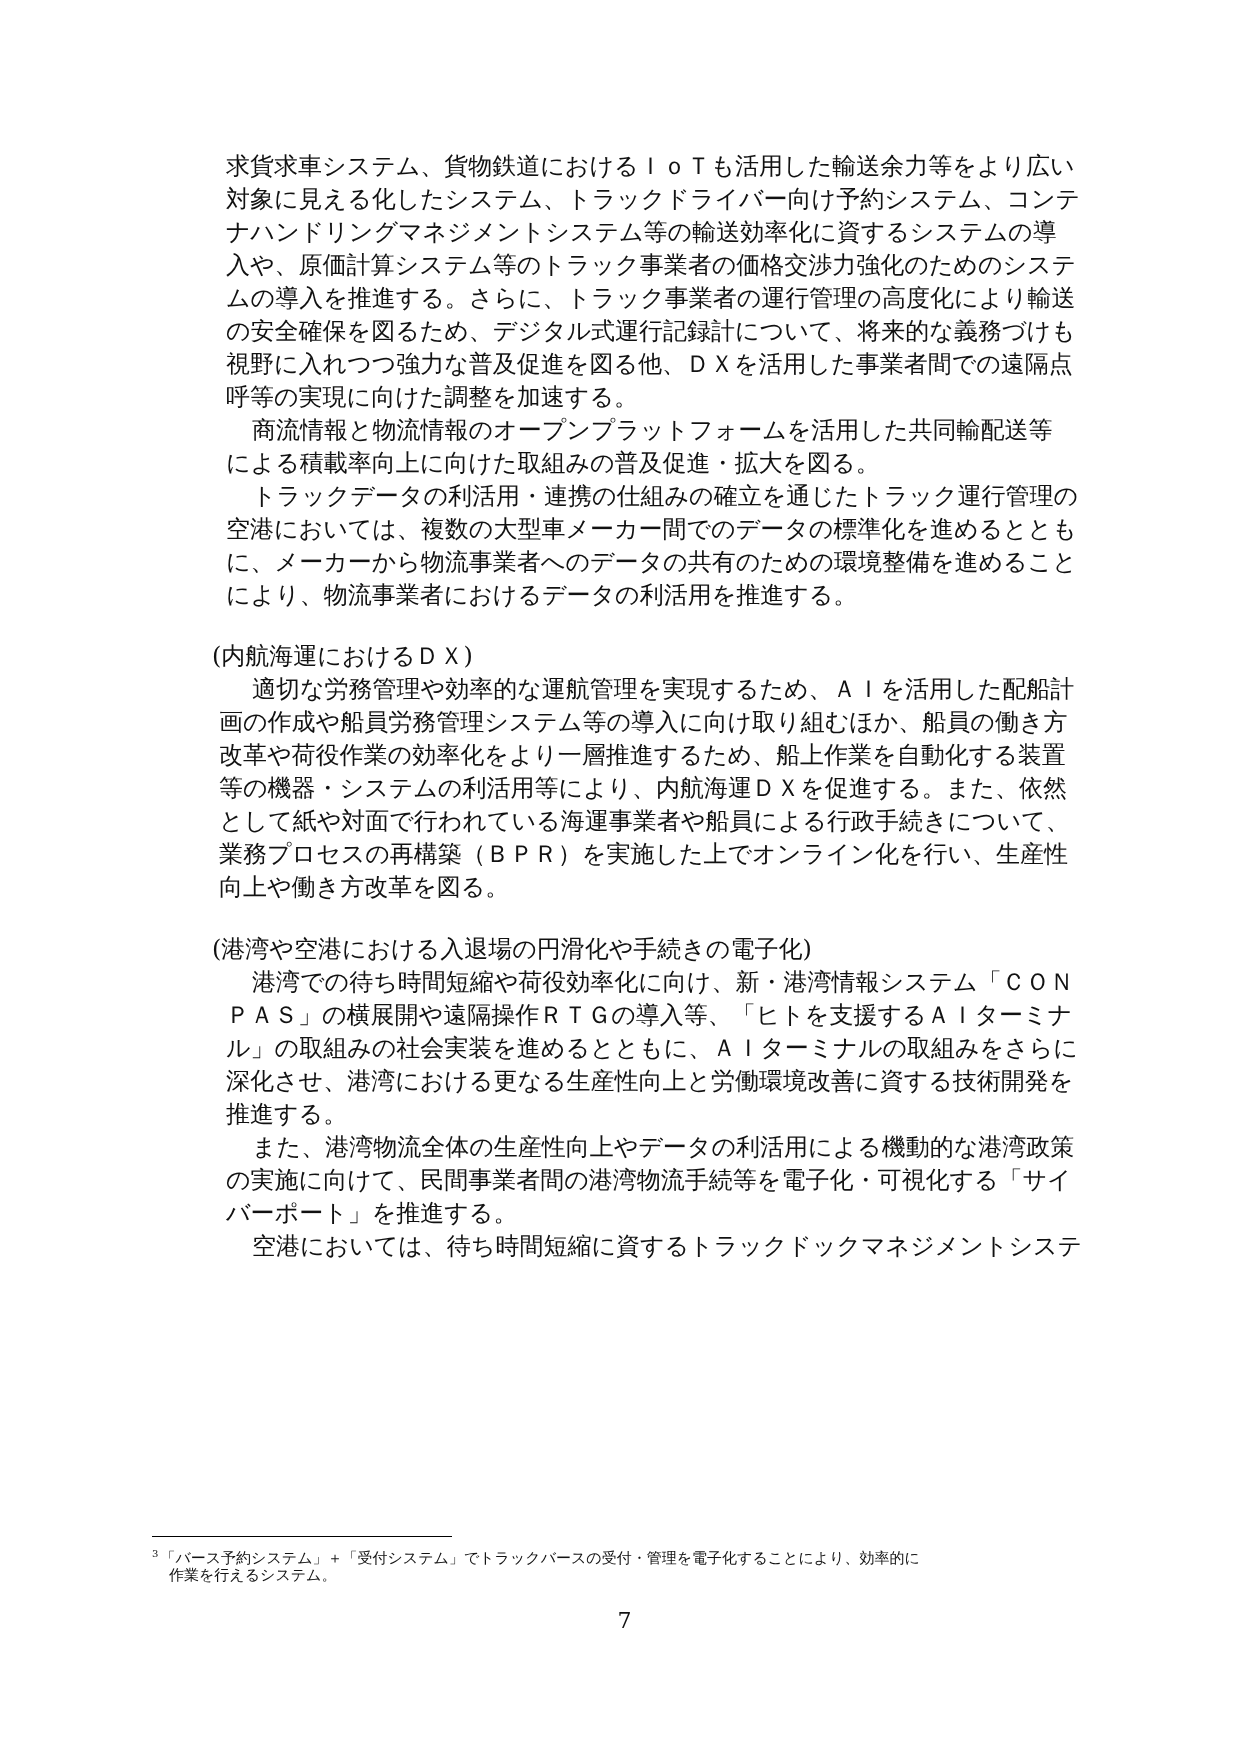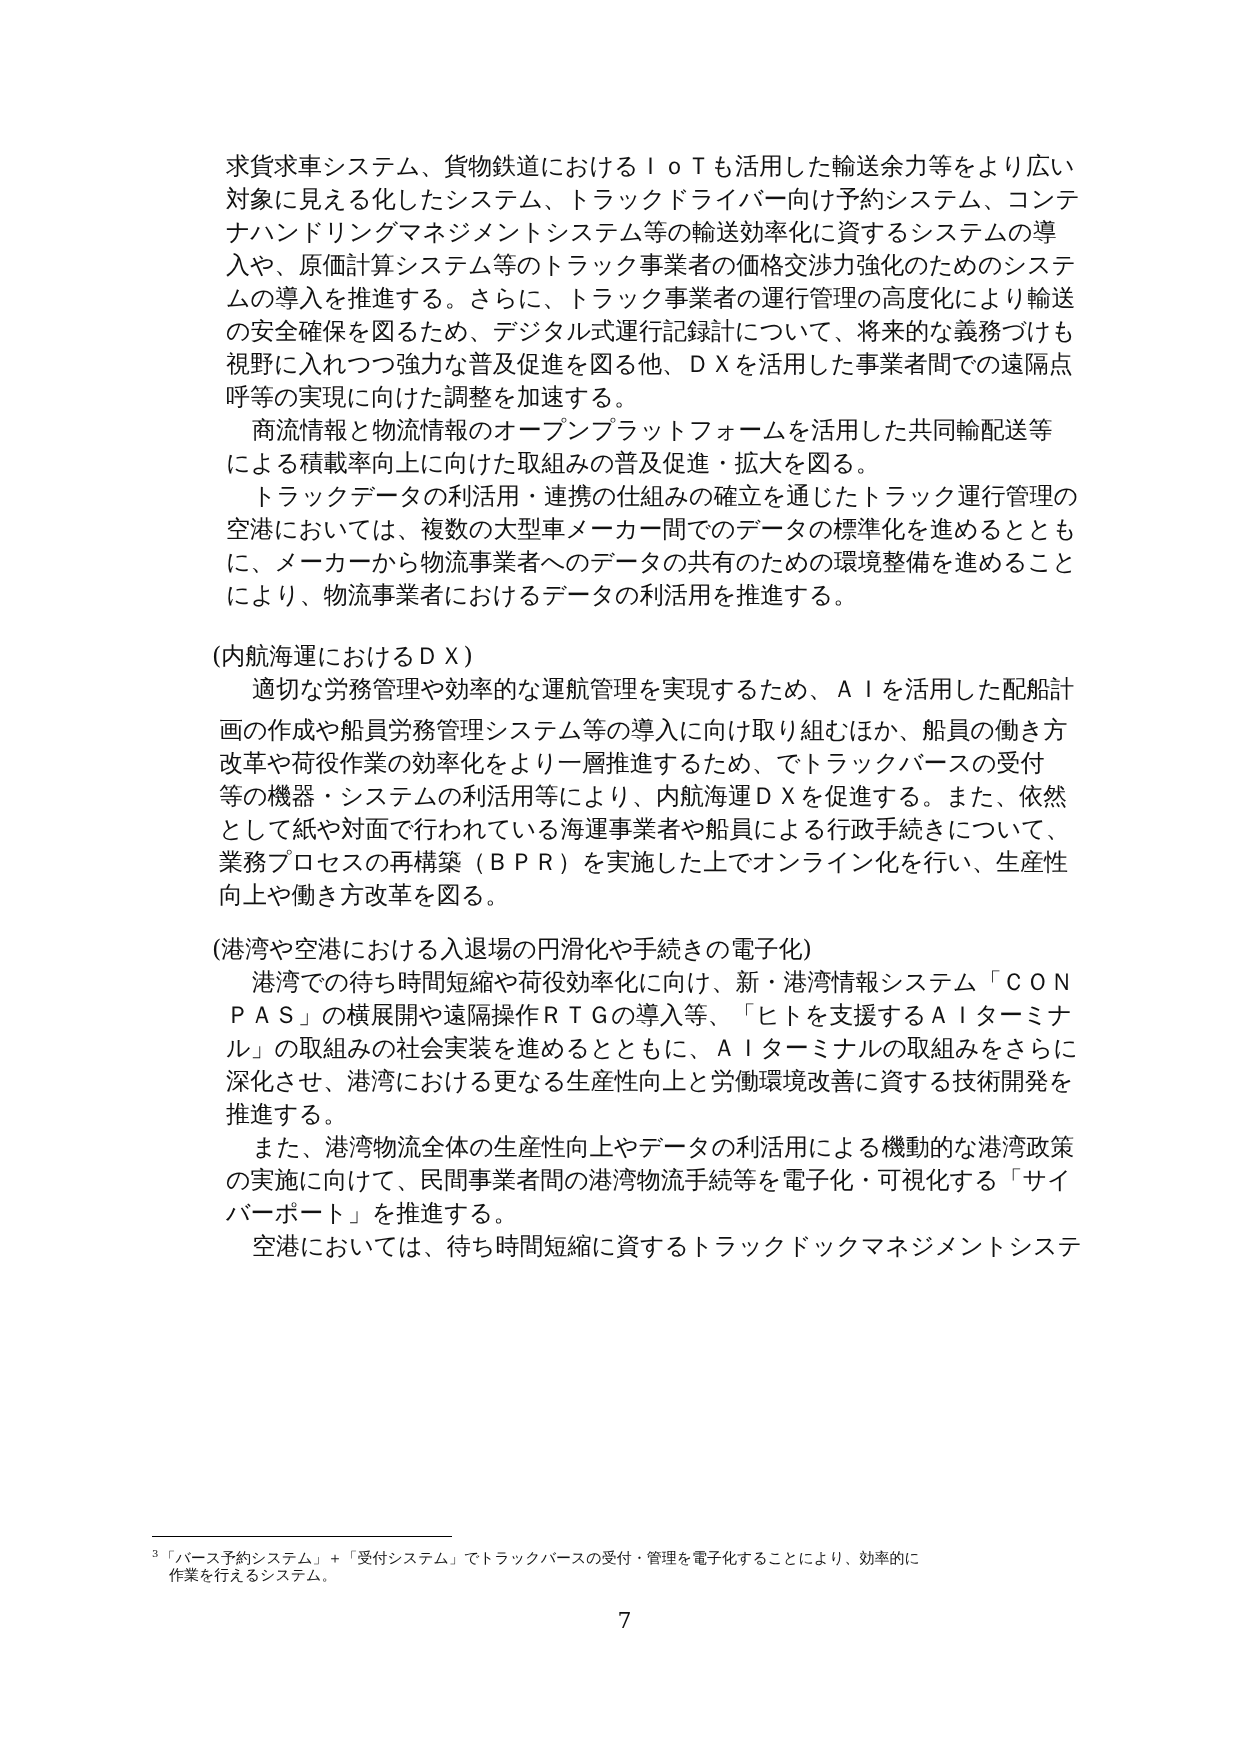--- a/index.html
+++ b/index.html
@@ -3,21 +3,21 @@
   <meta charset="utf-8">
   <style>
     html, body { margin: 0; padding: 0; background: #ffffff; }
     body { width: 1241px; height: 1754px; position: relative; overflow: hidden;
            font-family: "DejaVu Serif", "Liberation Serif", serif; color: #111; }
     .page { position: absolute; left: 4px; top: 0; width: 1241px; height: 1754px; }
     .line { position: absolute; left: 222px; width: 860px; font-size: 24px; line-height: 33px;
             white-space: nowrap; letter-spacing: 0px; }
     .line.indent { left: 248px; }
     .line.heading { left: 208px; }
-    .line.cont-head { left: 215px; margin-top: 8px; }
+    .line.cont-head { left: 215px; }
     .fn-rule { position: absolute; left: 148px; top: 1536px; width: 300px; height: 1px; background: #000; }
     .footnote { position: absolute; left: 148px; font-size: 15px; line-height: 16px; white-space: nowrap; }
     .footnote.cont { left: 165px; }
     .pagenum { position: absolute; left: 0; width: 1241px; top: 1608px; text-align: center; font-size: 22px; }
     sup { font-size: 13px; vertical-align: 9px; line-height: 0; }
     .fnmark { font-size: 10px; vertical-align: 6px; margin-right: 2px; }
   </style>
 </head>
 <body>
 
@@ -36,21 +36,21 @@
   <div class="line" style="top:447px">による積載率向上に向けた取組みの普及促進・拡大を図る。</div>
 
   <div class="line indent" style="top:480px">トラックデータの利活用・連携の仕組みの確立を通じたトラック運行管理の</div>
   <div class="line" style="top:513px">空港においては、複数の大型車メーカー間でのデータの標準化を進めるととも</div>
   <div class="line" style="top:546px">に、メーカーから物流事業者へのデータの共有のための環境整備を進めること</div>
   <div class="line" style="top:579px">により、物流事業者におけるデータの利活用を推進する。</div>
 
   <div class="line heading" style="top:640px">(内航海運におけるＤＸ)</div>
   <div class="line indent" style="top:673px">適切な労務管理や効率的な運航管理を実現するため、ＡＩを活用した配船計</div>
   <div class="line cont-head" style="top:706px">画の作成や船員労務管理システム等の導入に向け取り組むほか、船員の働き方</div>
-  <div class="line cont-head" style="top:739px">改革や荷役作業の効率化をより一層推進するため、でトラックバースの受付</div>
+  <div class="line cont-head" style="top:739px">改革や荷役作業の効率化をより一層推進するため、船上作業を自動化する装置</div>
   <div class="line cont-head" style="top:772px">等の機器・システムの利活用等により、内航海運ＤＸを促進する。また、依然</div>
   <div class="line cont-head" style="top:805px">として紙や対面で行われている海運事業者や船員による行政手続きについて、</div>
   <div class="line cont-head" style="top:838px">業務プロセスの再構築（ＢＰＲ）を実施した上でオンライン化を行い、生産性</div>
   <div class="line cont-head" style="top:871px">向上や働き方改革を図る。</div>
 
   <div class="line heading" style="top:933px">(港湾や空港における入退場の円滑化や手続きの電子化)</div>
   <div class="line indent" style="top:966px">港湾での待ち時間短縮や荷役効率化に向け、新・港湾情報システム「ＣＯＮ</div>
   <div class="line" style="top:999px">ＰＡＳ」の横展開や遠隔操作ＲＴＧの導入等、「ヒトを支援するＡＩターミナ</div>
   <div class="line" style="top:1032px">ル」の取組みの社会実装を進めるとともに、ＡＩターミナルの取組みをさらに</div>
   <div class="line" style="top:1065px">深化させ、港湾における更なる生産性向上と労働環境改善に資する技術開発を</div>

